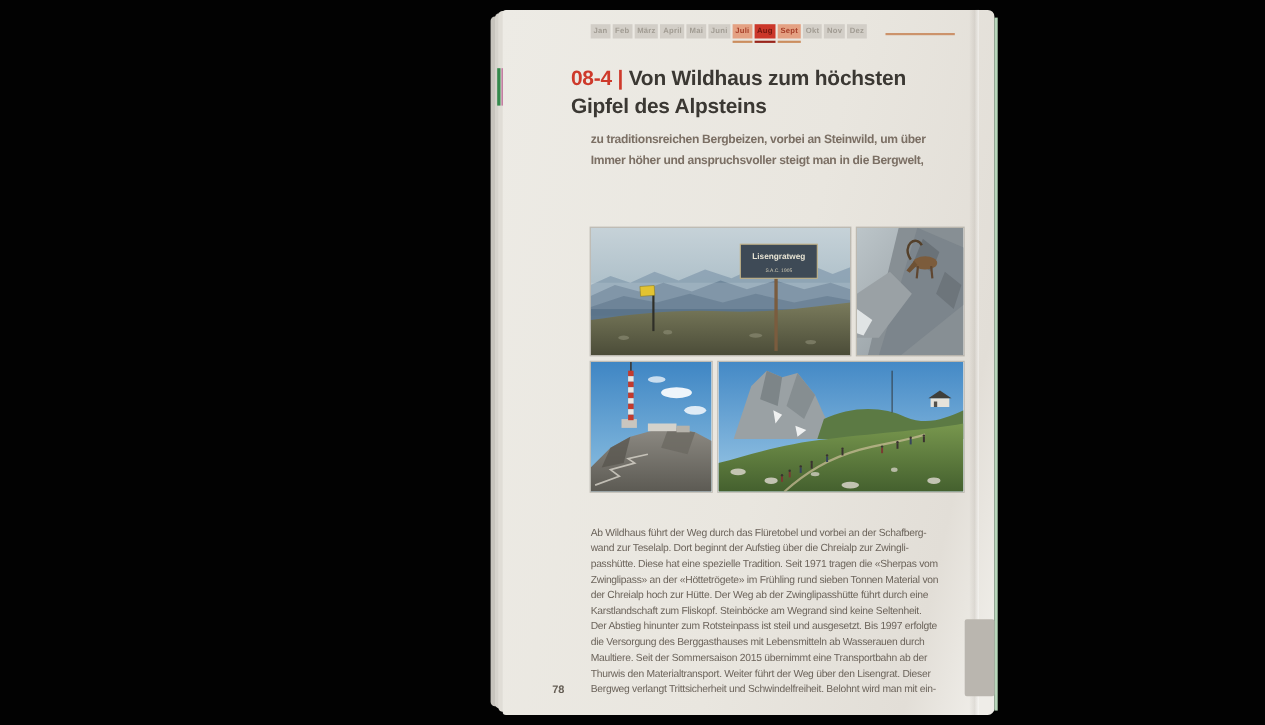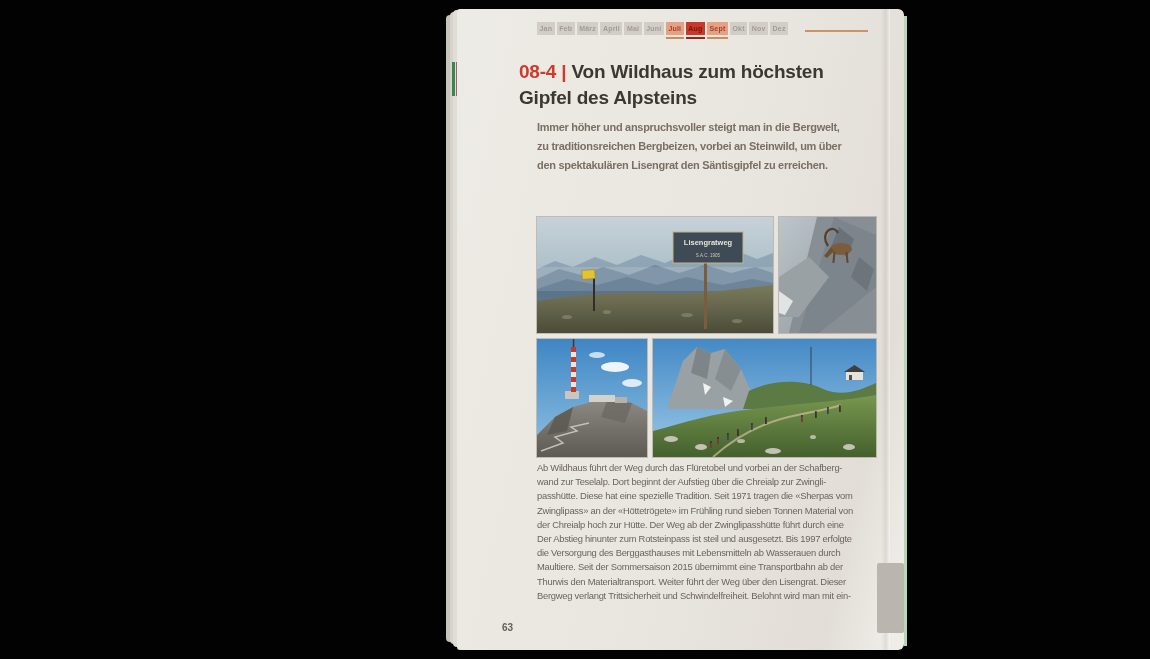--- a/index.html
+++ b/index.html
@@ -64,29 +64,29 @@
     font-size:19px;line-height:26px;font-weight:bold;color:#3b3833;letter-spacing:-.2px;
   }
   .title .red{color:#ce3a2b;}
 
   
   .intro{position:absolute;left:80px;top:109px;width:345px;color:#7b6f64;
     font-size:11px;font-weight:bold;letter-spacing:-.3px;}
   .intro .tline{line-height:19px;white-space:nowrap;}
 
   
-  .photo{position:absolute;box-shadow:0 0 0 1px rgba(110,105,95,.35);overflow:hidden;margin-top:10px;}
+  .photo{position:absolute;box-shadow:0 0 0 1px rgba(110,105,95,.35);overflow:hidden;}
   .photo svg{display:block;}
   .ph1{left:80px;top:198px;width:236px;height:116px;}
   .ph2{left:322px;top:198px;width:97px;height:116px;}
   .ph3{left:80px;top:320px;width:110px;height:118px;}
   .ph4{left:196px;top:320px;width:223px;height:118px;}
 
   
-  .bodytext{position:absolute;left:80px;top:452px;width:350px;color:#6c645b;
+  .bodytext{position:absolute;left:80px;top:468px;width:350px;color:#6c645b;
     font-size:9.4px;letter-spacing:-.25px;}
   .bodytext .tline{line-height:14.2px;white-space:nowrap;}
 
   .pagenum{position:absolute;left:45px;top:613px;font-size:10px;color:#655e55;font-weight:bold;}
 </style>
 </head>
 <body>
 
 <div class="stage">
 
@@ -121,23 +121,22 @@
         <span class="month inactive">Dez</span>
       </div>
     <div class="top-rule"></div>
 
     <div class="title">
       <div><span class="red">08-4</span>&nbsp;<span class="red">|</span>&nbsp;<span>Von Wildhaus zum höchsten</span></div>
       <div>Gipfel des Alpsteins</div>
     </div>
 
     <div class="intro">
+        <div class="tline">zu traditionsreichen Bergbeizen, vorbei an Steinwild, um über</div>
         <div class="tline">Immer höher und anspruchsvoller steigt man in die Bergwelt,</div>
-        <div class="tline">zu traditionsreichen Bergbeizen, vorbei an Steinwild, um über</div>
-        <div class="tline">den spektakulären Lisengrat den Säntisgipfel zu erreichen.</div>
       </div>
 
     <div class="photo ph1">
       <svg width="236" height="116" viewBox="0 0 236 116">
         <defs>
           <linearGradient id="p1sky" x1="0" y1="0" x2="0" y2="1">
             <stop offset="0" stop-color="#c6d2d8"></stop>
               <stop offset="1" stop-color="#9db3bf"></stop>
           </linearGradient>
           <linearGradient id="p1g" x1="0" y1="0" x2="0" y2="1">
@@ -288,25 +287,26 @@
         </g>
       </svg>
     </div>
 
     <div class="bodytext">
         <div class="tline">Ab Wildhaus führt der Weg durch das Flüretobel und vorbei an der Schafberg-</div>
         <div class="tline">wand zur Teselalp. Dort beginnt der Aufstieg über die Chreialp zur Zwingli-</div>
         <div class="tline">passhütte. Diese hat eine spezielle Tradition. Seit 1971 tragen die «Sherpas vom</div>
         <div class="tline">Zwinglipass» an der «Höttetrögete» im Frühling rund sieben Tonnen Material von</div>
         <div class="tline">der Chreialp hoch zur Hütte. Der Weg ab der Zwinglipasshütte führt durch eine</div>
+        <div class="tline">Karstlandschaft zum Fliskopf. Steinböcke am Wegrand sind keine Seltenheit.</div>
         <div class="tline">Der Abstieg hinunter zum Rotsteinpass ist steil und ausgesetzt. Bis 1997 erfolgte</div>
         <div class="tline">die Versorgung des Berggasthauses mit Lebensmitteln ab Wasserauen durch</div>
         <div class="tline">Maultiere. Seit der Sommersaison 2015 übernimmt eine Transportbahn ab der</div>
         <div class="tline">Thurwis den Materialtransport. Weiter führt der Weg über den Lisengrat. Dieser</div>
         <div class="tline">Bergweg verlangt Trittsicherheit und Schwindelfreiheit. Belohnt wird man mit ein-</div>
       </div>
 
-    <div class="pagenum">63</div>
+    <div class="pagenum">78</div>
   </div>
 
   <div class="cover-edge"></div>
   <div class="tab-gray"></div>
 </div>
 
 </body></html>

